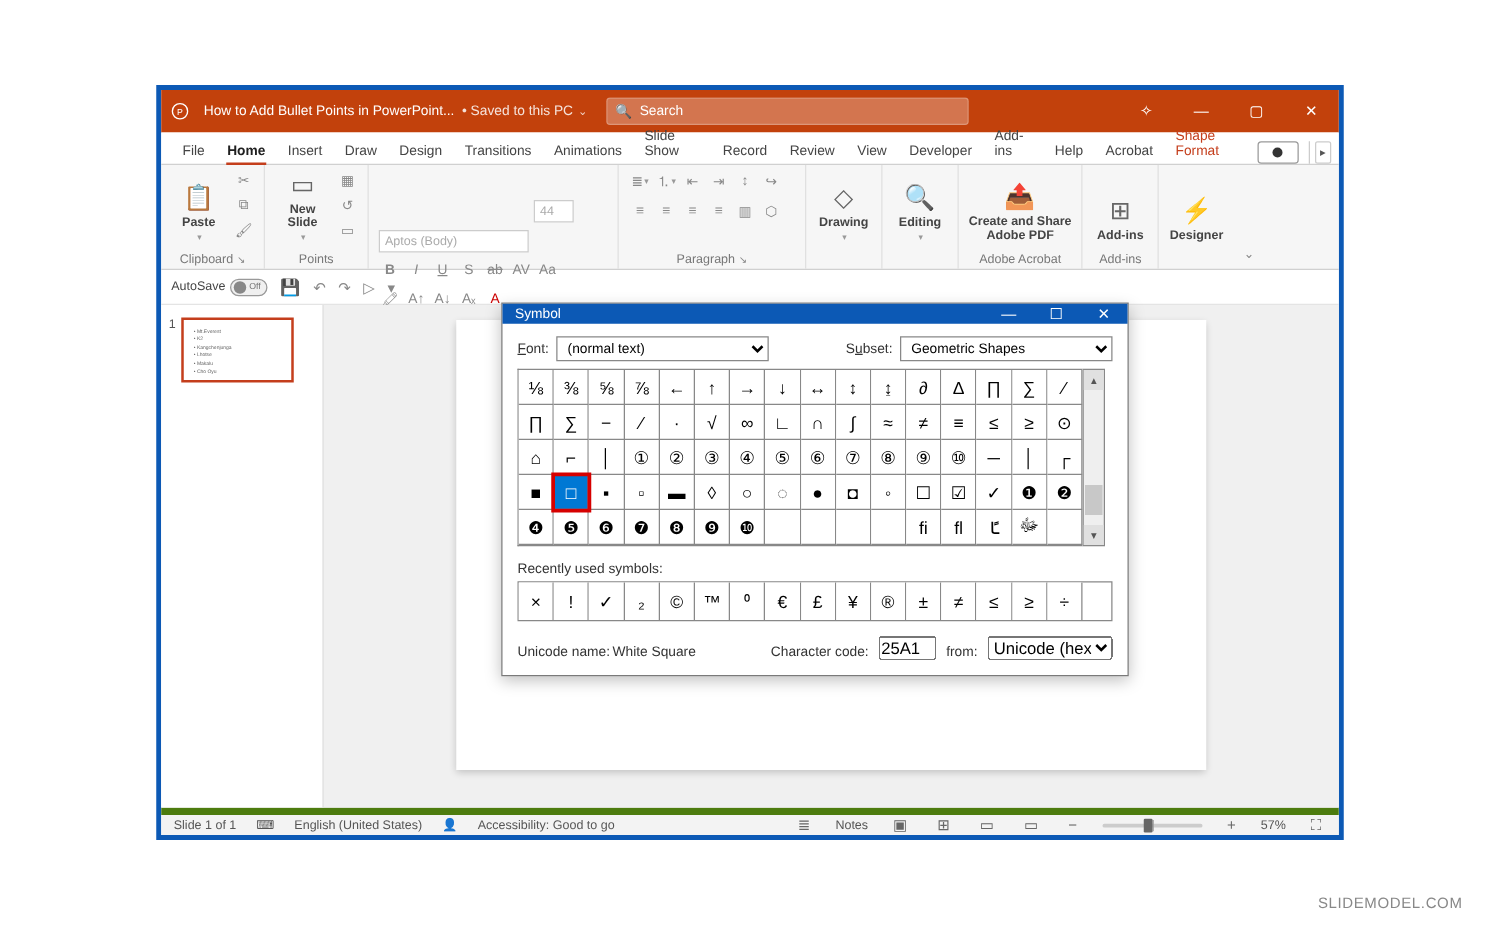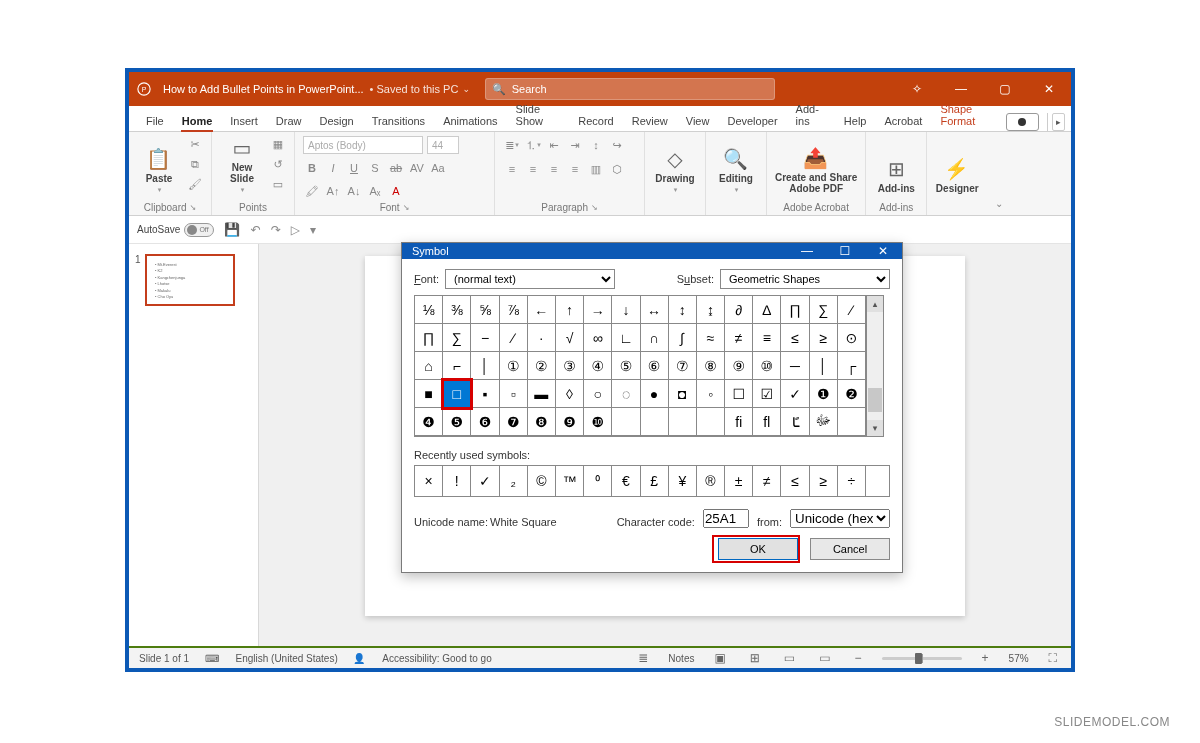--- a/index.html
+++ b/index.html
@@ -36,21 +36,21 @@
   .group .body { display:flex; align-items:flex-start; gap:6px; }
   .group .label { text-align:center; font-size:10px; color:#777; display:flex; justify-content:center; align-items:center; gap:3px;}
   .group .label .dl { font-size:8px; color:#888;}
   .big-btn { display:flex; flex-direction:column; align-items:center; justify-content:flex-end; gap:2px; min-width:44px; height:58px;}
   .big-btn .icon { font-size:20px; color:#666; }
   .big-btn .cap { font-size:10px; text-align:center; line-height:1.1; color:#444;font-weight:bold;}
   .vstack { display:flex; flex-direction:column; gap:4px;}
   .hstack { display:flex; flex-direction:row; gap:4px; align-items:center;}
   .mini-icon { width:16px; height:16px; display:flex;align-items:center;justify-content:center; color:#888; font-size:11px; }
   .font-row input { font-size:10px; height:18px; border:1px solid #ccc; background:#fff; color:#aaa; padding:0 4px;}
-  .font-name{width:120px;} .font-size{width:32px;}
+  .font-name{width:120px;margin-top:48px;} .font-size{width:32px;}
   .fmt-btn{width:18px;height:18px;display:flex;align-items:center;justify-content:center;color:#888;font-size:11px;}
   .fmt-row{display:flex;gap:3px;}
   .para-box{display:flex;flex-direction:column;gap:3px;}
   .caret{font-size:7px;color:#999;margin-left:1px;}
   .ribbon-collapse{width:24px;border-right:none;display:flex;align-items:flex-end;justify-content:center;padding-bottom:6px;color:#888;}
 
   
   .qat { height:28px; background:#fff; border-bottom:1px solid #e4e4e4; display:flex; align-items:center; font-size:10px; color:#444; padding:0 8px; gap:10px;}
   .autosave-toggle { display:flex; align-items:center; gap:4px;}
   .toggle-pill { width:30px; height:14px; border:1px solid #999; border-radius:7px; display:flex; align-items:center; padding:0 2px; background:#f0f0f0;}
@@ -63,21 +63,21 @@
   .main-area { position:relative; height: calc(100% - 34px - 26px - 84px - 28px - 22px); background:#f0f0f0; display:flex;}
   .thumb-panel { width:130px; background:#fff; border-right:1px solid #d8d8d8; padding:10px 8px;}
   .thumb-wrap { position:relative; }
   .thumb-num { position:absolute; left:-2px; top:0; font-size:10px; color:#555;}
   .thumb { margin-left:8px; width:90px; height:52px; border:2px solid #c43e1c; background:#fff; padding:6px 8px;}
   .thumb .bline { font-size:4px; color:#666; line-height:1.6; white-space:nowrap;}
   .canvas-area { flex:1; background:#f0f0f0; display:flex; justify-content:center; padding-top:12px;}
   .canvas { width:600px; height:360px; background:#fff; box-shadow:0 2px 6px rgba(0,0,0,.2);}
 
   
-  .status { height:22px; background:#f3f3f3; border-top:2px solid #4d7c0f; display:flex; align-items:center; font-size:10px; color:#555; padding:0 10px; gap:16px;}
+  .status { height:22px; background:#f3f3f3; border-top:6px solid #4d7c0f; display:flex; align-items:center; font-size:10px; color:#555; padding:0 10px; gap:16px;}
   .status .flex{flex:1;}
   .status .vicon{font-size:12px;color:#666;padding:0 4px;}
   .zoom-slider{width:80px;height:3px;background:#ccc;position:relative;border-radius:2px;}
   .zoom-slider .zmark{position:absolute;top:-3px;width:1px;height:9px;background:#999;left:50%;}
   .zoom-slider .zthumb{position:absolute;top:-4px;width:7px;height:11px;background:#666;left:42%;border-radius:1px;}
 
   
   .dialog { position:absolute; left:272px; top:170px; width:502px; background:#fff; border:1px solid #7a7a7a; box-shadow:0 4px 12px rgba(0,0,0,.25);}
   .dlg-title { height:16px; background:#0c59b5; color:#fff; display:flex; align-items:center; font-size:11px; padding-left:10px;}
   .dlg-title .flex{flex:1;}
@@ -504,23 +504,18 @@
         <div class="uni-left">
           <span>Unicode name:</span>
           <span>White Square</span>
         </div>
         <div style="flex:1;"></div>
         <label><span class="ul">C</span>haracter code:</label>
         <input style="width: 46px;" value="25A1">
         <label>fro<span class="ul">m</span>:</label>
         <select style="width:100px;"><option>Unicode (hex)</option></select>
       </div>
-      <div class="dlg-buttons">
-        <div class="btn ok">OK</div>
-        <div class="btn">Cancel</div>
-        <div class="ok-highlight"></div>
-      </div>
     </div>
   </div>
 
 </div>
 
 <div class="watermark">SLIDEMODEL.COM</div>
 
 </body></html>

